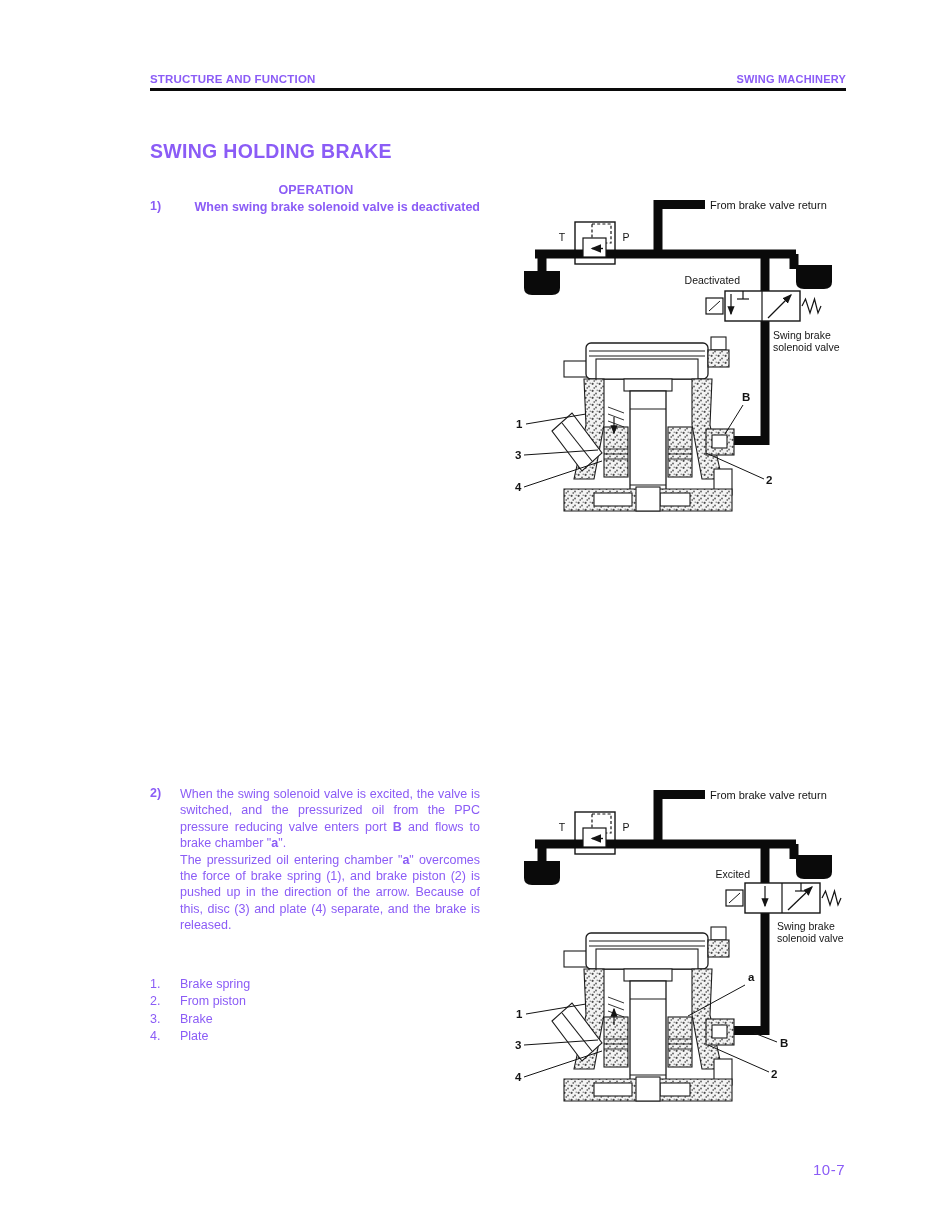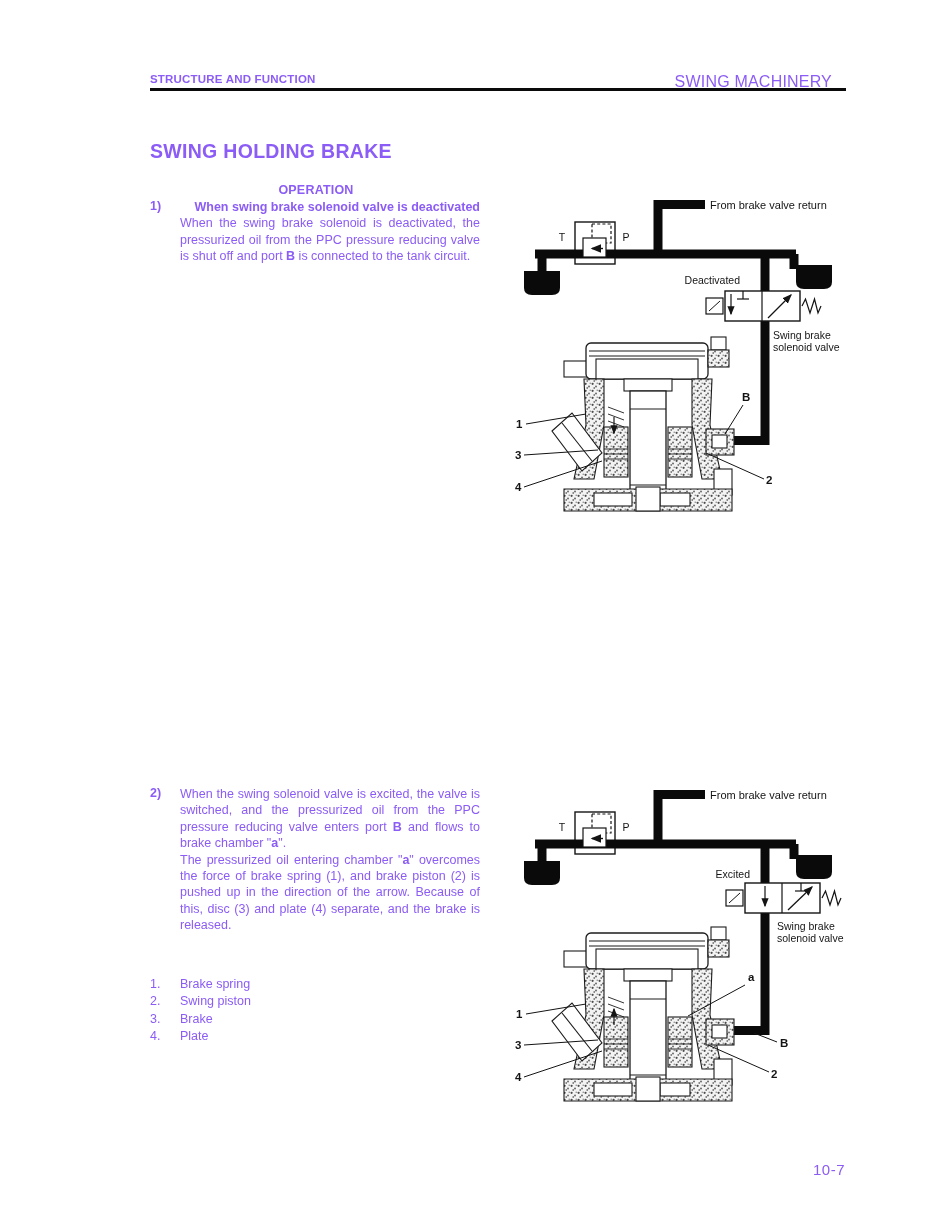--- a/index.html
+++ b/index.html
@@ -4,21 +4,21 @@
 <style>
   * { margin:0; padding:0; box-sizing:border-box; }
   html,body { background:#ffffff; }
   .page {
     position:relative; width:941px; height:1210px; background:#ffffff;
     font-family:"Liberation Sans","DejaVu Sans",sans-serif; color:#8b5cf6;
     overflow:hidden;
     margin-top:15px;
   }
   .hdr-left  { position:absolute; top:58px; left:150px;  font-size:11.5px; font-weight:bold; letter-spacing:.2px; }
-  .hdr-right { position:absolute; top:58px; right:109px;  font-size:16px; font-weight:normal; letter-spacing:.2px; }
+  .hdr-right { position:absolute; top:58px; right:95px;  font-size:11px; font-weight:bold; letter-spacing:.2px; }
   .hdr-rule  { position:absolute; top:73px; left:150px; width:696px; height:3px; background:#0a0a0a; }
   .title     { position:absolute; top:125px; left:150px; font-size:19.5px; font-weight:bold; letter-spacing:.3px; }
   .sec  { position:absolute; left:150px; width:332px; }
   .sec1 { top:168px; }
   .sec2 { top:771px; }
   .operation-h { font-size:12.5px; font-weight:bold; margin-bottom:2px; letter-spacing:.2px;text-align:center; }
   .sec-row  { display:flex; }
   .sec-num  { width:30px; flex:none; font-size:12.5px; font-weight:bold; }
   .sec-body { width:300px; font-size:12.5px; line-height:16.4px; }
   .sec-heading { font-weight:bold;text-align:right; }
@@ -45,21 +45,20 @@
   <div class="hdr-rule"></div>
 
   <div class="title">SWING HOLDING BRAKE</div>
 
   <div class="sec sec1">
     <div class="operation-h">OPERATION</div>
     <div class="sec-row">
       <div class="sec-num">1)</div>
       <div class="sec-body">
         <div class="sec-heading">When swing brake solenoid valve is deactivated</div>
-        <p><span>When the swing brake solenoid is deactivated, the pressurized oil from the PPC pressure reducing valve is shut off and port </span><b>B</b><span> is connected to the tank circuit.</span></p>
       </div>
     </div>
   </div>
 
   <div class="sec sec2">
     <div class="sec-row">
       <div class="sec-num">2)</div>
       <div class="sec-body">
         <p><span>When the swing solenoid valve is excited, the valve is switched, and the pressurized oil from the PPC pressure reducing valve enters port </span><b>B</b><span> and flows to brake chamber "</span><b>a</b><span>".</span></p>
         <p><span>The pressurized oil entering chamber "</span><b>a</b><span>" overcomes the force of brake spring (1), and brake piston (2) is pushed up in the direction of the arrow. Because of this, disc (3) and plate (4) separate, and the brake is released.</span></p>
@@ -67,21 +66,21 @@
     </div>
   </div>
 
   <div class="parts">
     <div class="part-row">
       <span class="part-num">1.</span>
       <span>Brake spring</span>
     </div>
     <div class="part-row">
       <span class="part-num">2.</span>
-      <span>Swing piston</span>
+      <span>From piston</span>
     </div>
     <div class="part-row">
       <span class="part-num">3.</span>
       <span>Brake</span>
     </div>
     <div class="part-row">
       <span class="part-num">4.</span>
       <span>Plate</span>
     </div>
   </div>

